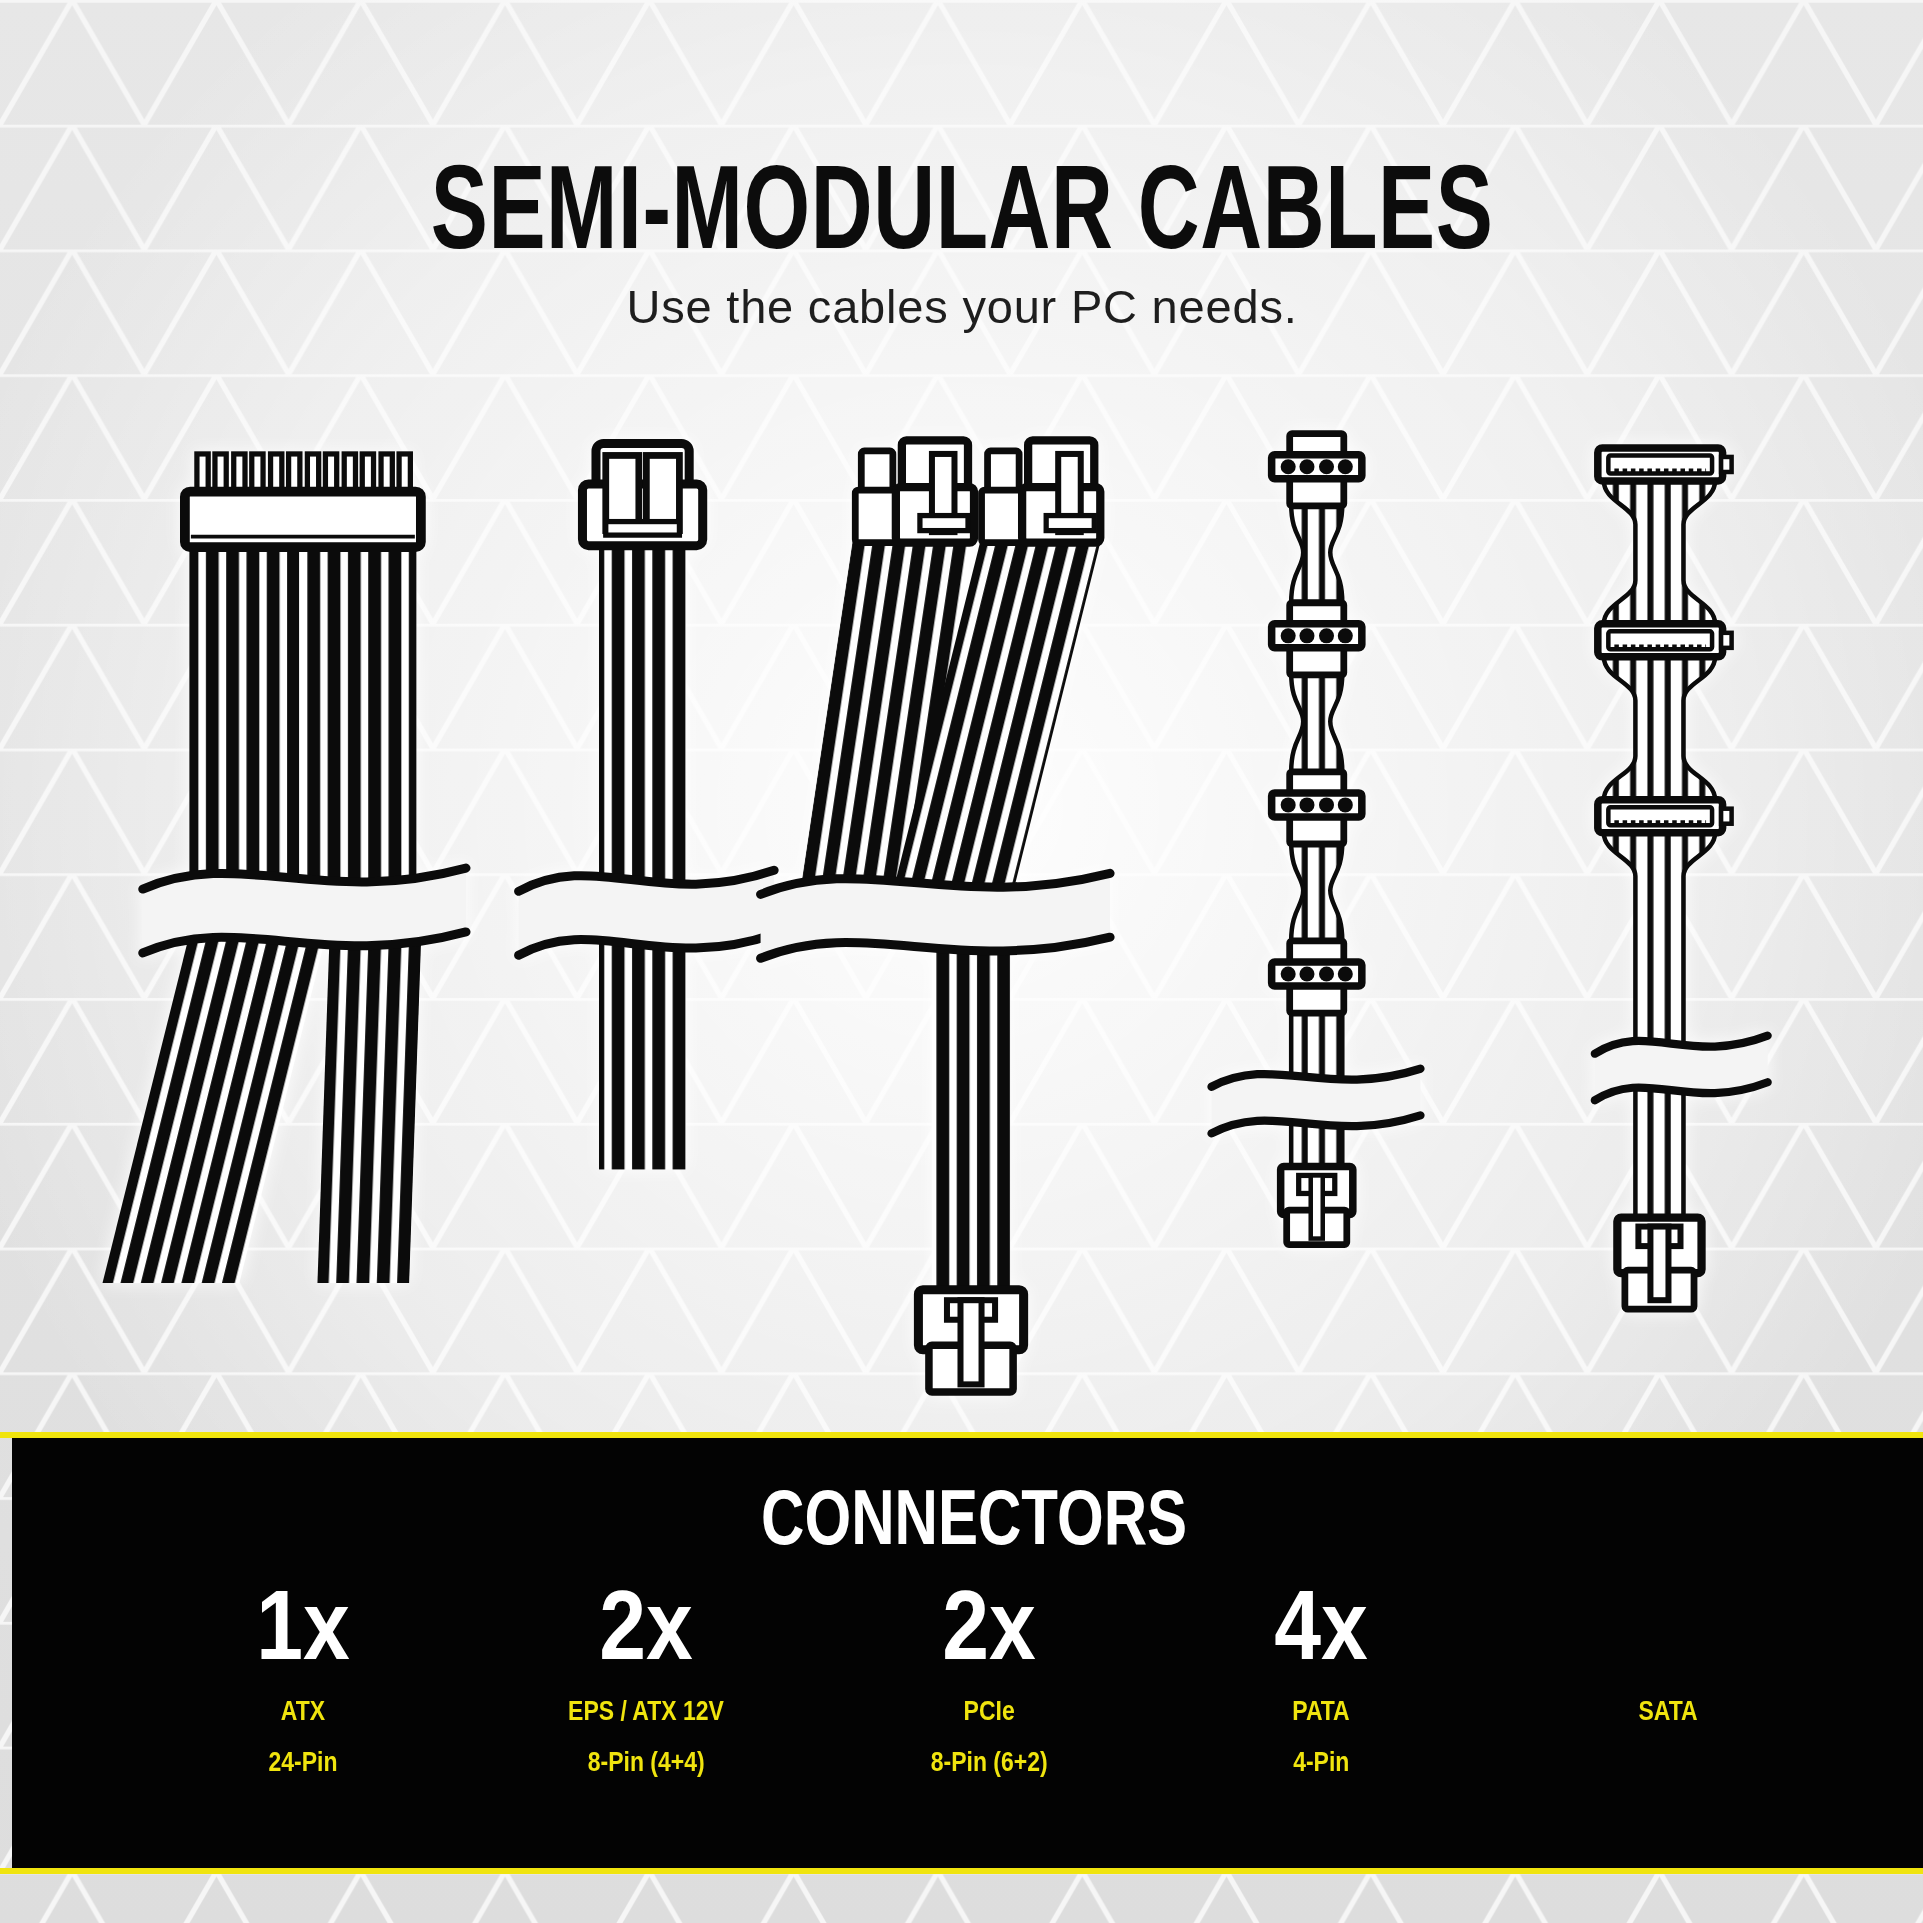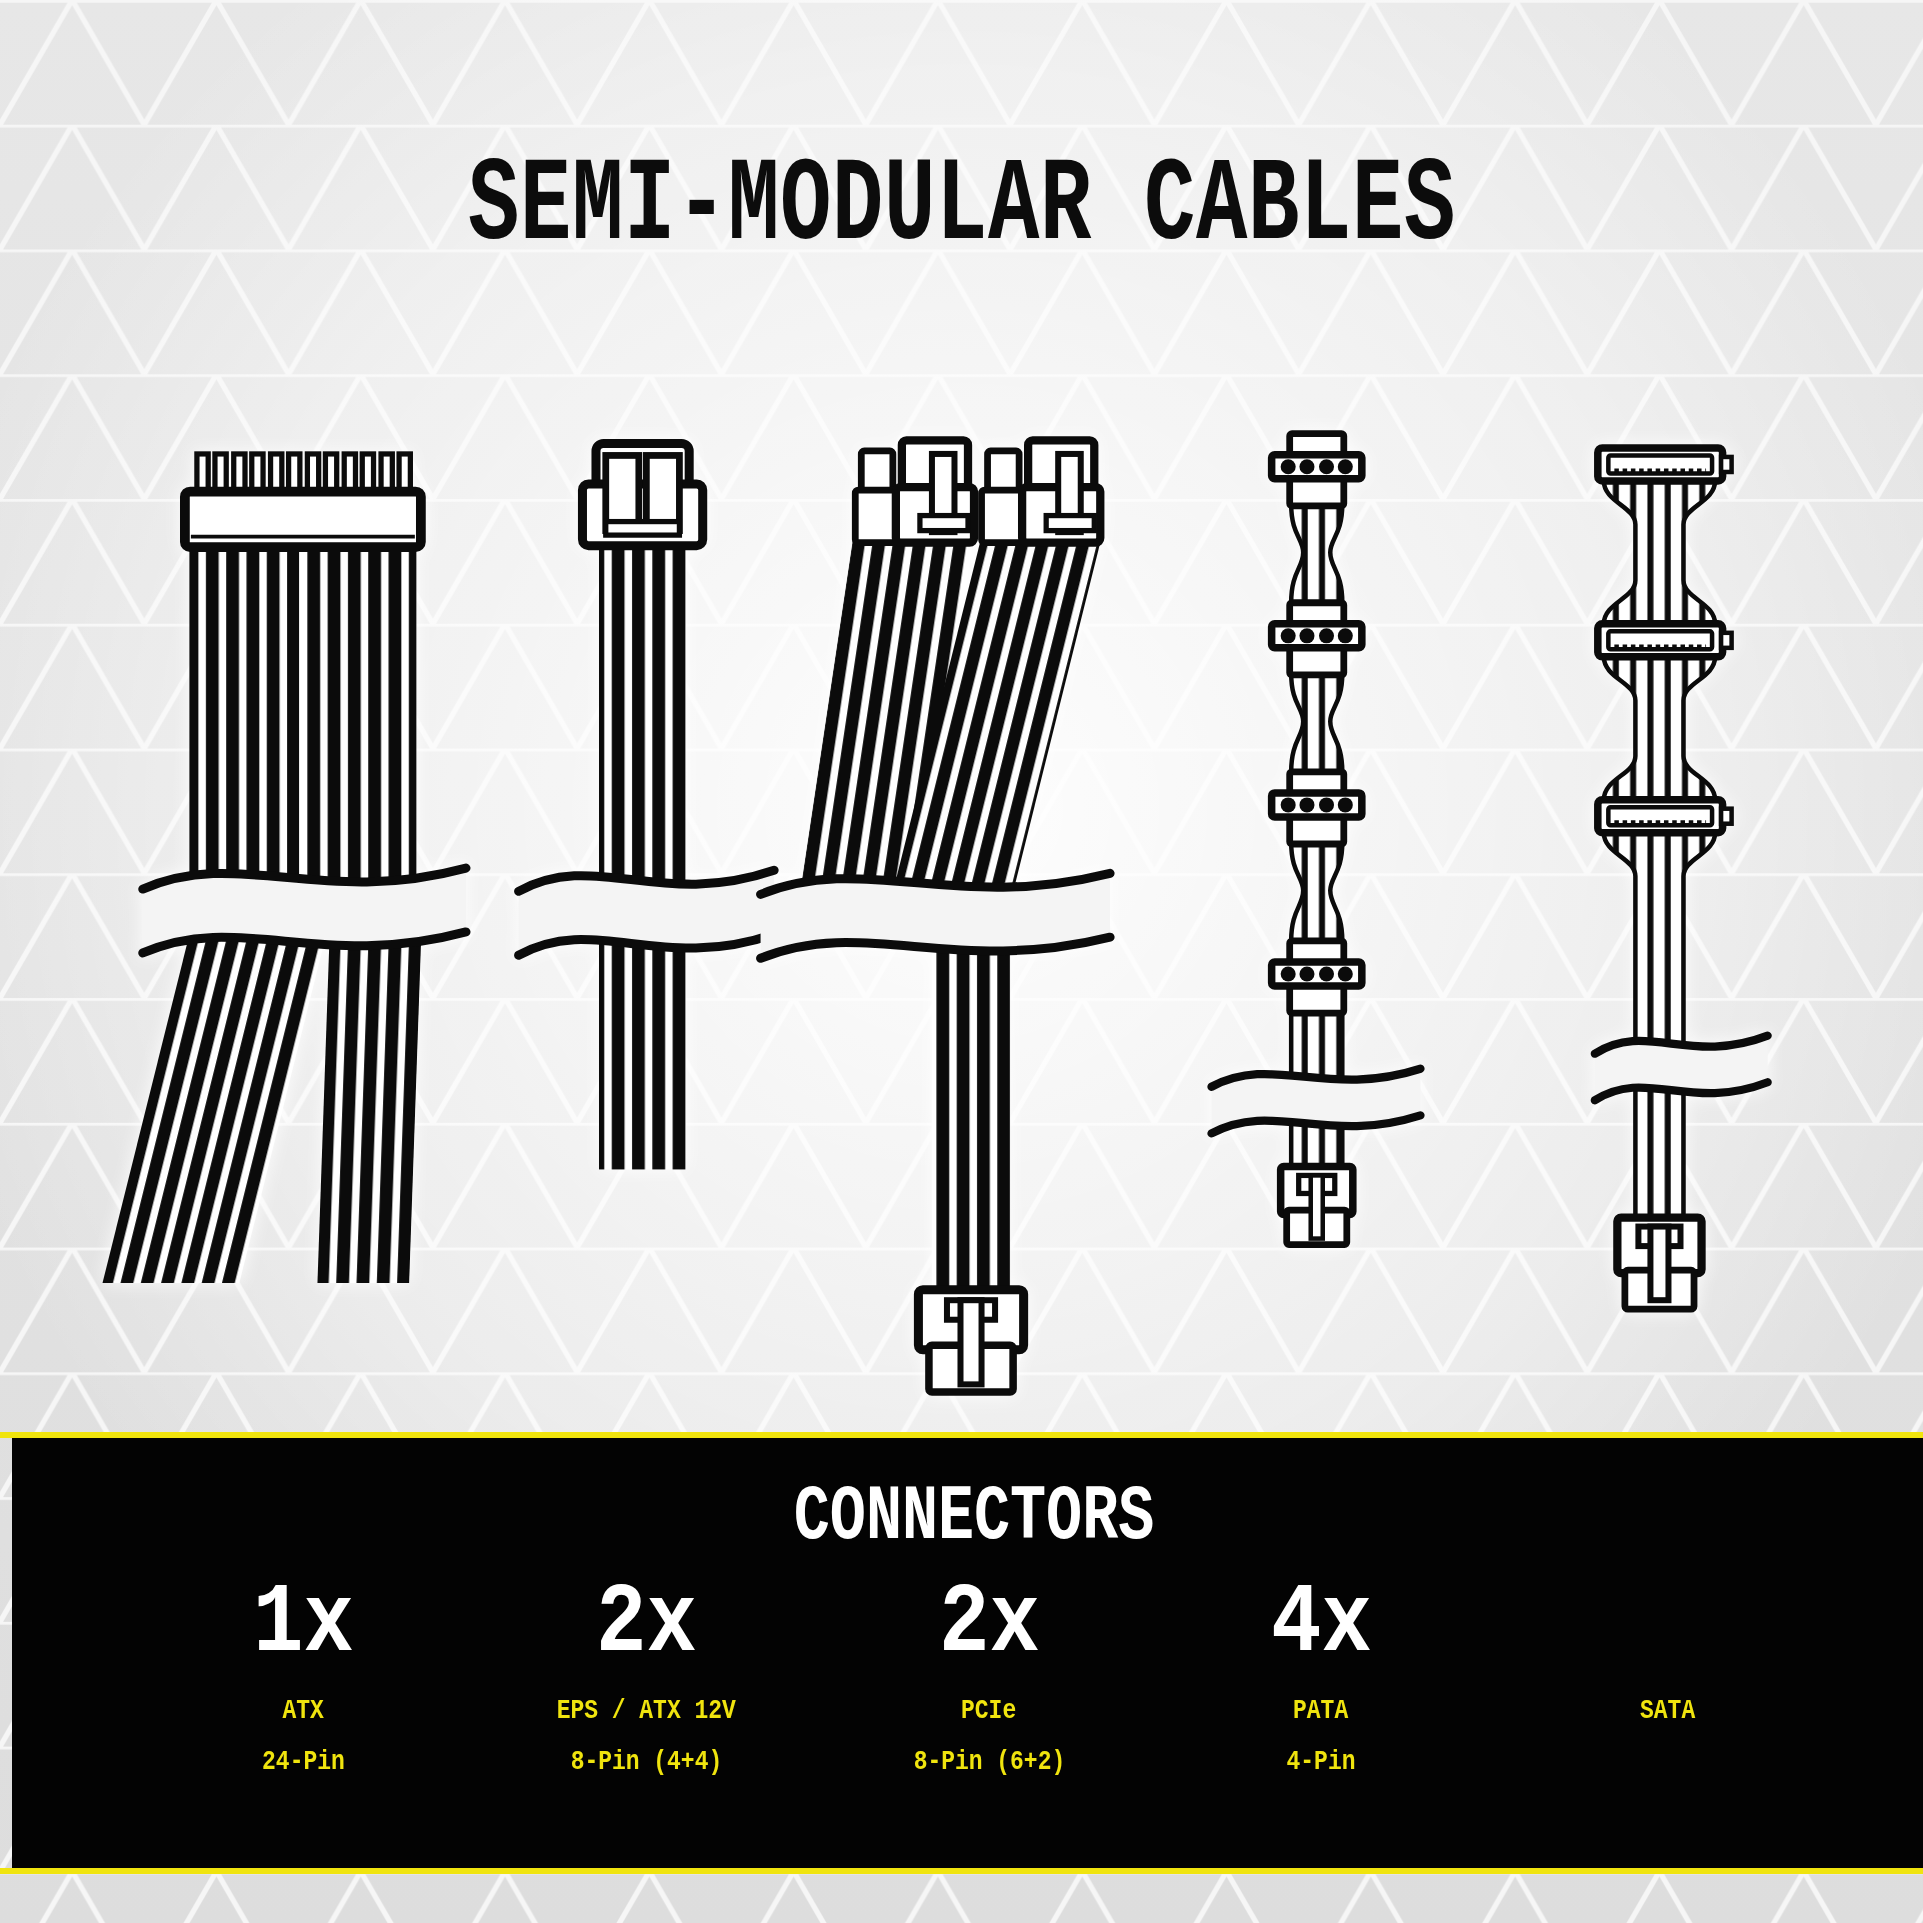--- a/index.html
+++ b/index.html
@@ -1,17 +1,17 @@
 <!DOCTYPE html>
 <html style="font-size:12px"><head>
 <meta charset="utf-8">
 <style>
   html,body{margin:0;padding:0;background:#ffffff;}
   .canvas{position:relative;width:1924px;height:1924px;overflow:hidden;
-          font-family:Liberation Mono, monospace;background:#eab308;}
+          font-family:Liberation Sans, sans-serif;background:#eab308;}
   .layer{position:absolute;left:0;top:0;}
   .cond{display:inline-block;white-space:nowrap;transform-origin:50% 50%;}
 
   
   .title{position:absolute;top:147px;left:0;width:1924px;text-align:center;
          font-size:119px;font-weight:bold;line-height:1;color:#0c0c0c;letter-spacing:0.8px;}
   .title .cond{transform:scaleX(0.72);}
   .subtitle{position:absolute;top:283px;left:0;width:1924px;text-align:center;
             font-size:47px;font-weight:400;line-height:1;color:#1e1e1e;letter-spacing:0.8px;}
 
@@ -235,20 +235,21 @@
       <rect x="2152" y="1620" width="112" height="74" rx="5" fill="#ffffff" stroke-width="11"></rect>
       <rect x="2162" y="1690" width="92" height="52" rx="4" fill="#ffffff" stroke-width="9"></rect>
       <rect x="2180" y="1632" width="56" height="26" fill="#ffffff" stroke-width="8"></rect>
       <rect x="2196" y="1632" width="24" height="98" fill="#ffffff" stroke-width="8"></rect>
     </g>
   </svg>
 
   <div class="title">
     <span class="cond">SEMI-MODULAR CABLES</span>
   </div>
+  <div class="subtitle">Use the cables your PC needs.</div>
 
   <div class="accent-line accent-top"></div>
   <div class="panel">
     <div class="panel-heading">
       <span class="cond">CONNECTORS</span>
     </div>
 
     <div class="count c0"><span class="cond">1x</span></div>
     <div class="count c1"><span class="cond">2x</span></div>
     <div class="count c2"><span class="cond">2x</span></div>

